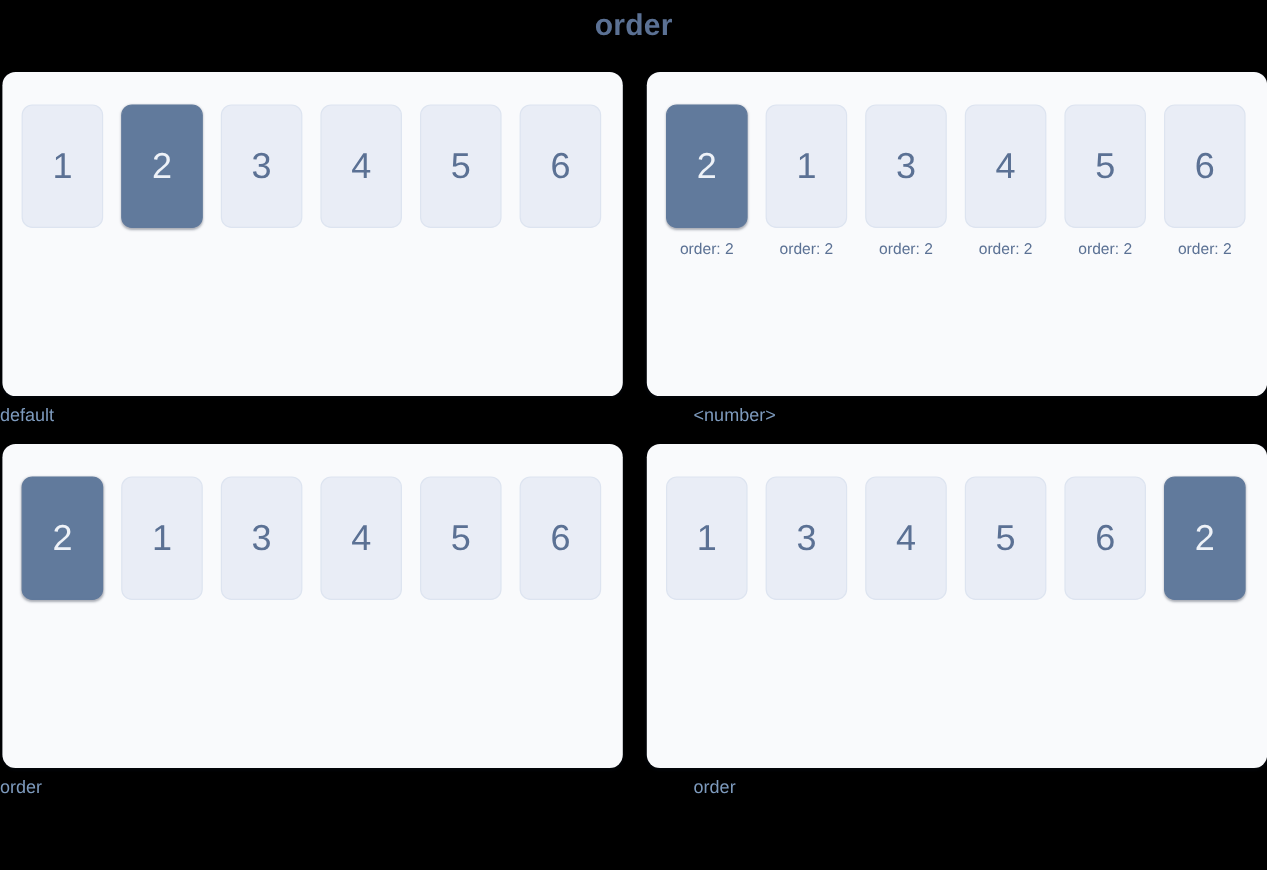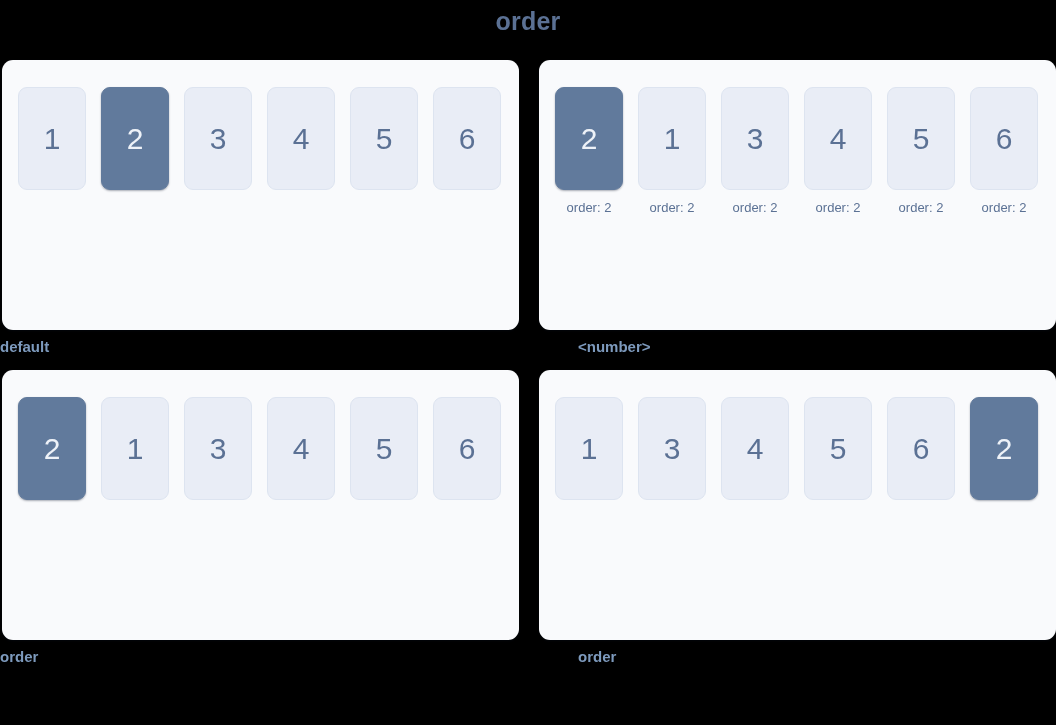--- a/index.html
+++ b/index.html
@@ -113,21 +113,21 @@
     color: #5b7194;
     white-space: nowrap;
     line-height: 14px;
   }
 
   .caption {
     position: absolute;
     top: 278px;
     left: 0px;
     font-size: 15px;
-    font-weight: bold;
+    font-weight: normal;
     color: #7d9abd;
     line-height: 18px;
     white-space: nowrap;
   }
 
   
   .demo-cell.col-left  .caption { left: -2px; }
   .demo-cell.col-right .caption { left: -2px; margin-left: 41px; }
   .demo-cell.col-left  .panel   { margin-left: 0px; }
 </style>

